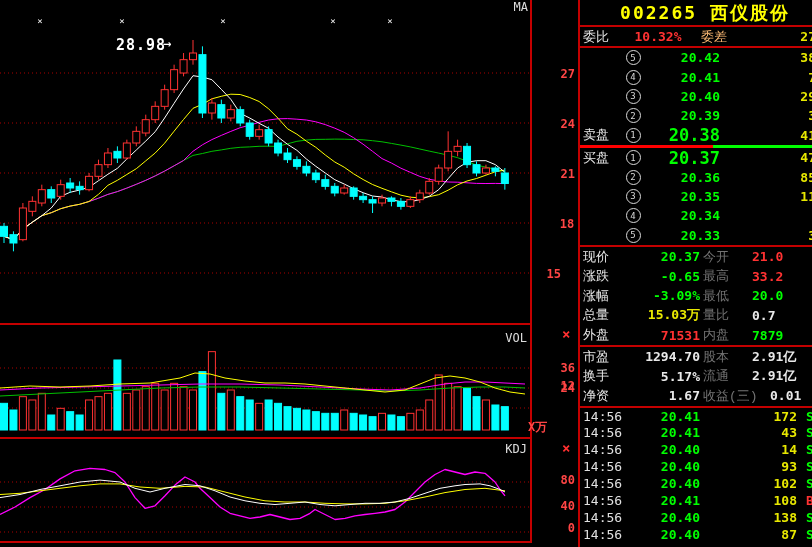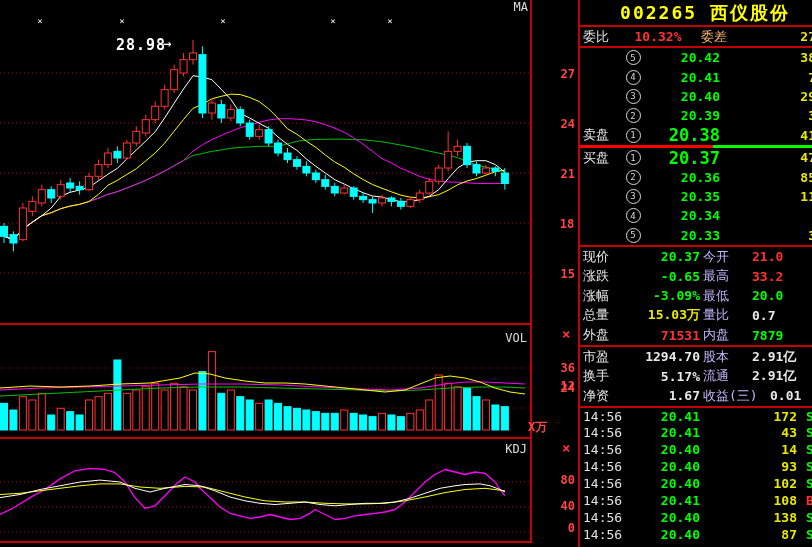--- a/index.html
+++ b/index.html
@@ -28,21 +28,21 @@
   .ob-circ{width:24px;display:flex;justify-content:center;}
   .ob-price{width:75px;text-align:right;font-weight:bold;color:#00ff00;}
   .ob-row.big .ob-price{font-size:17px;}
   .ob-vol{flex:1;text-align:right;padding-right:14px;font-weight:bold;color:#e8e800;}
   .split{height:3px;display:flex;}
   .split .r{width:133px;background:#ff0000;}
   .split .g{flex:1;background:#00ff00;}
   .info-row{height:19.6px;font-size:13px;position:relative;}
   .info-row .l1{width:60px;color:#e8e8e8;}
   .info-row .v1{width:57px;text-align:right;font-weight:bold;}
-  .info-row .l2{position:absolute;left:123px;color:#c4b5fd;}
+  .info-row .l2{position:absolute;left:123px;color:#737373;font-family:Liberation Mono, monospace;}
   .info-row .v2{position:absolute;left:172px;font-weight:bold;}
   .info-row .v2.wide{left:190px;}
   .tick-row{height:16.9px;font-size:13px;}
   .tick-row .t{width:60px;color:#e0e0e0;}
   .tick-row .p{width:57px;text-align:right;font-weight:bold;color:#00ff00;}
   .tick-row .v{width:97px;text-align:right;font-weight:bold;color:#e8e800;}
   .tick-row .s{margin-left:9px;width:20px;font-weight:bold;}
   .c-green{color:#00ff00;}.c-red{color:#ff3232;}.c-yellow{color:#e8e800;}.c-white{color:#e8e8e8;}
 </style>
 </head>
@@ -250,21 +250,21 @@
     <text x="527" y="13" fill="#ddd" font-size="12" text-anchor="end">KDJ</text>
   </svg>
 <div class="hborder" style="top:541px;"></div>
 
 <div class="vborder" style="left:530px;height:543px;"></div>
 <div id="axis-col">
     <div class="axis-label" style="left: 559px; top: 67px; width: 16px; text-align: right;">27</div>
     <div class="axis-label" style="left: 559px; top: 117px; width: 16px; text-align: right;">24</div>
     <div class="axis-label" style="left: 559px; top: 167px; width: 16px; text-align: right;">21</div>
     <div class="axis-label" style="left: 559px; top: 217px; width: 16px; text-align: center;">18</div>
-    <div class="axis-label" style="left: 559px; top: 267px; width: 16px; text-align: right;">15</div>
+    <div class="axis-label" style="left: 545px; top: 267px; width: 16px; text-align: right;">15</div>
     <div class="axis-label" style="left: 559px; top: 361px; width: 16px; text-align: right;">36</div>
     <div class="axis-label" style="left: 559px; top: 381px; width: 16px; text-align: right;">24</div>
     <div class="axis-label" style="left: 559px; top: 379px; width: 16px; text-align: right;">12</div>
     <div class="axis-label" style="left: 559px; top: 473px; width: 16px; text-align: right;">80</div>
     <div class="axis-label" style="left: 559px; top: 499px; width: 16px; text-align: right;">40</div>
     <div class="axis-label" style="left: 559px; top: 521px; width: 16px; text-align: right;">0</div>
   </div>
 <div class="unit-label" style="left:528px;top:419px;">X万</div>
 <div class="close-btn" style="left:562px;top:328px;">×</div>
 <div class="close-btn" style="left:562px;top:442px;">×</div>

